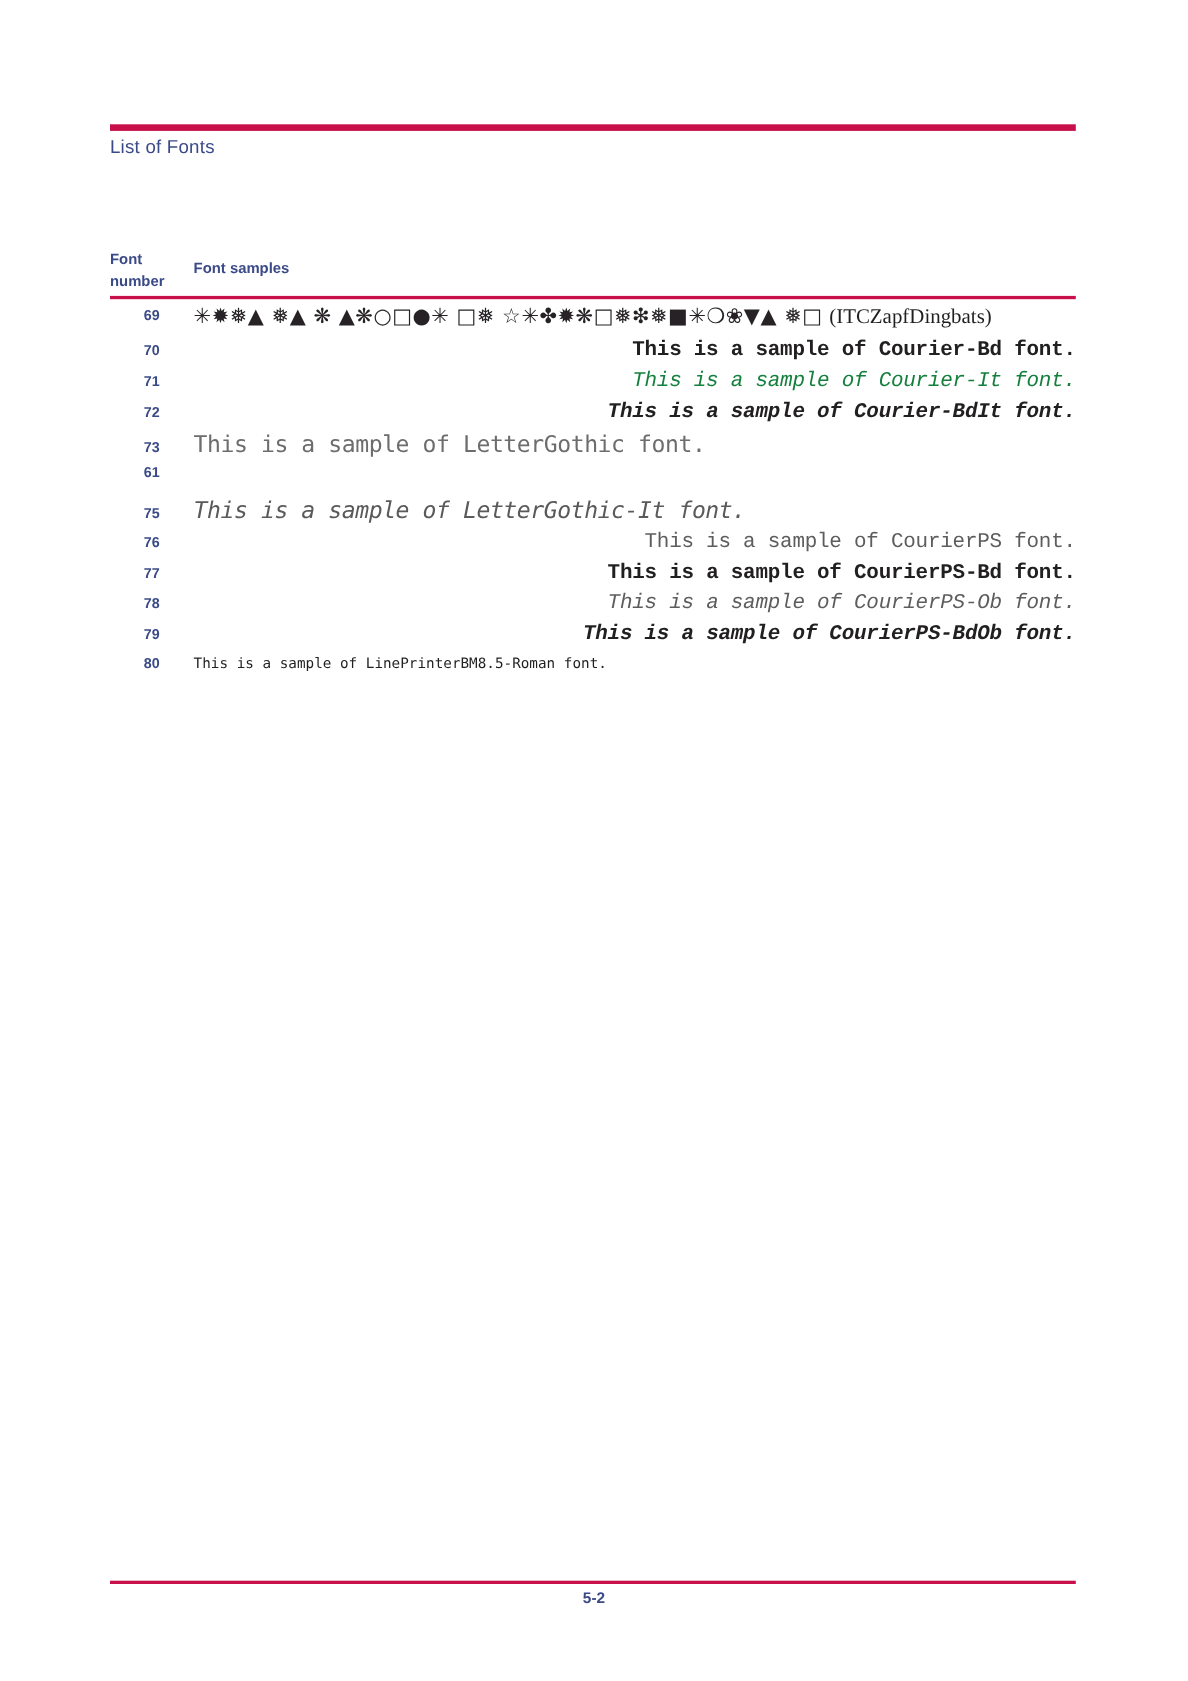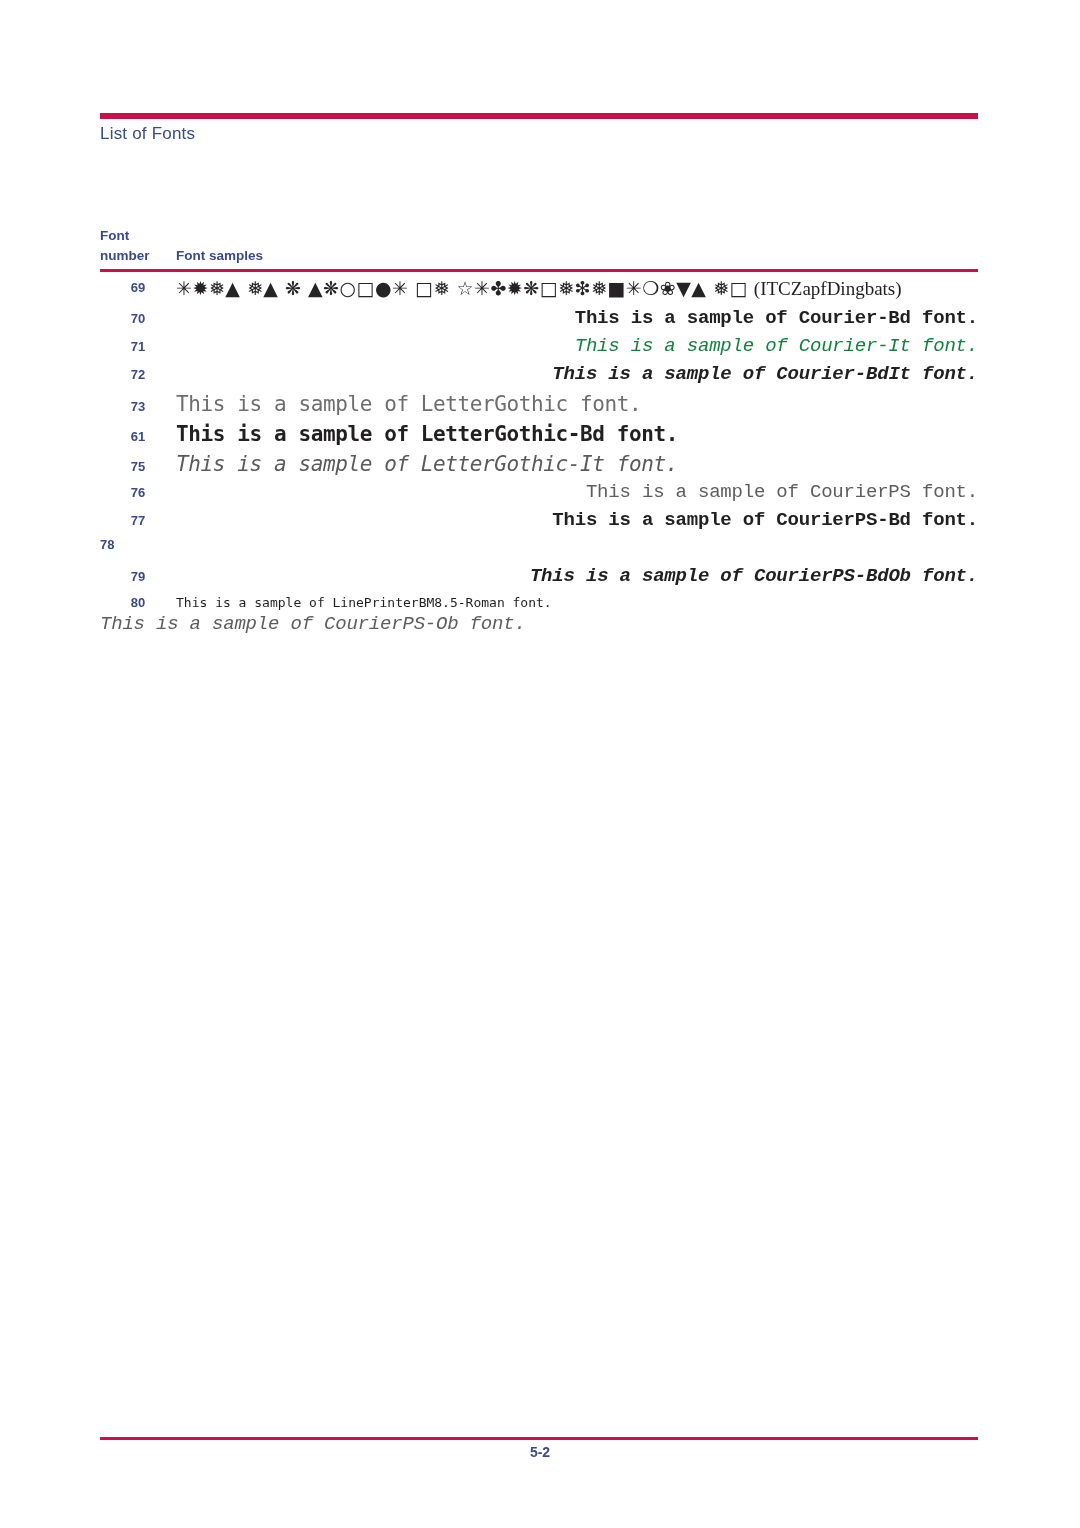--- a/index.html
+++ b/index.html
@@ -52,21 +52,21 @@
     top: 0;
     width: 72px;
     font-size: 13.5px;
     font-weight: bold;
     color: #3a4a87;
     line-height: 20px;
   }
   .thead-samplecol {
     position: absolute;
     left: 76px;
-    top: 20px;
+    top: 8px;
     font-size: 13.5px;
     font-weight: bold;
     color: #3a4a87;
     line-height: 20px;
     white-space: nowrap;
   }
   .thead-rule {
     position: absolute;
     left: 100px;
     top: 269px;
@@ -138,21 +138,21 @@
 
   .row-75 { height: 29px; }
   .row-75 .sample { font-size: 21px; font-style: italic; color: #5a5a5a; letter-spacing: -0.4px; }
 
   .row-76 { height: 28px; }
   .row-76 .sample { font-size: 19px; color: #5d5d5d; letter-spacing: -0.2px; }
 
   .row-77 { height: 28px; }
   .row-77 .sample { font-size: 19px; font-weight: bold; letter-spacing: -0.2px; }
 
-  .row-78 { height: 28px; flex-direction: column; }
+  .row-78 { height: 28px; }
   .row-78 .sample { font-size: 19px; font-style: italic; color: #5d5d5d; letter-spacing: -0.2px; }
 
   .row-79 { height: 30px; }
   .row-79 .sample { font-size: 19px; font-weight: bold; font-style: italic; letter-spacing: -0.2px; }
 
   .row-80 { height: 26px; }
   .row-80 .sample { font-size: 13px; letter-spacing: 0px; }
 
   
   .footer-rule {
@@ -214,21 +214,20 @@
       <div class="sample mono">This is a sample of Courier-BdIt font.</div>
     </div>
 
     <div class="row row-73">
       <div class="rownum">73</div>
       <div class="sample gothic">This is a sample of LetterGothic font.</div>
     </div>
 
     <div class="row row-74">
       <div class="rownum">61</div>
-      <div class="sample gothic">This is a sample of LetterGothic-Bd font.</div>
     </div>
 
     <div class="row row-75">
       <div class="rownum">75</div>
       <div class="sample gothic">This is a sample of LetterGothic-It font.</div>
     </div>
 
     <div class="row row-76">
       <div class="rownum">76</div>
       <div class="sample mono">This is a sample of CourierPS font.</div>

